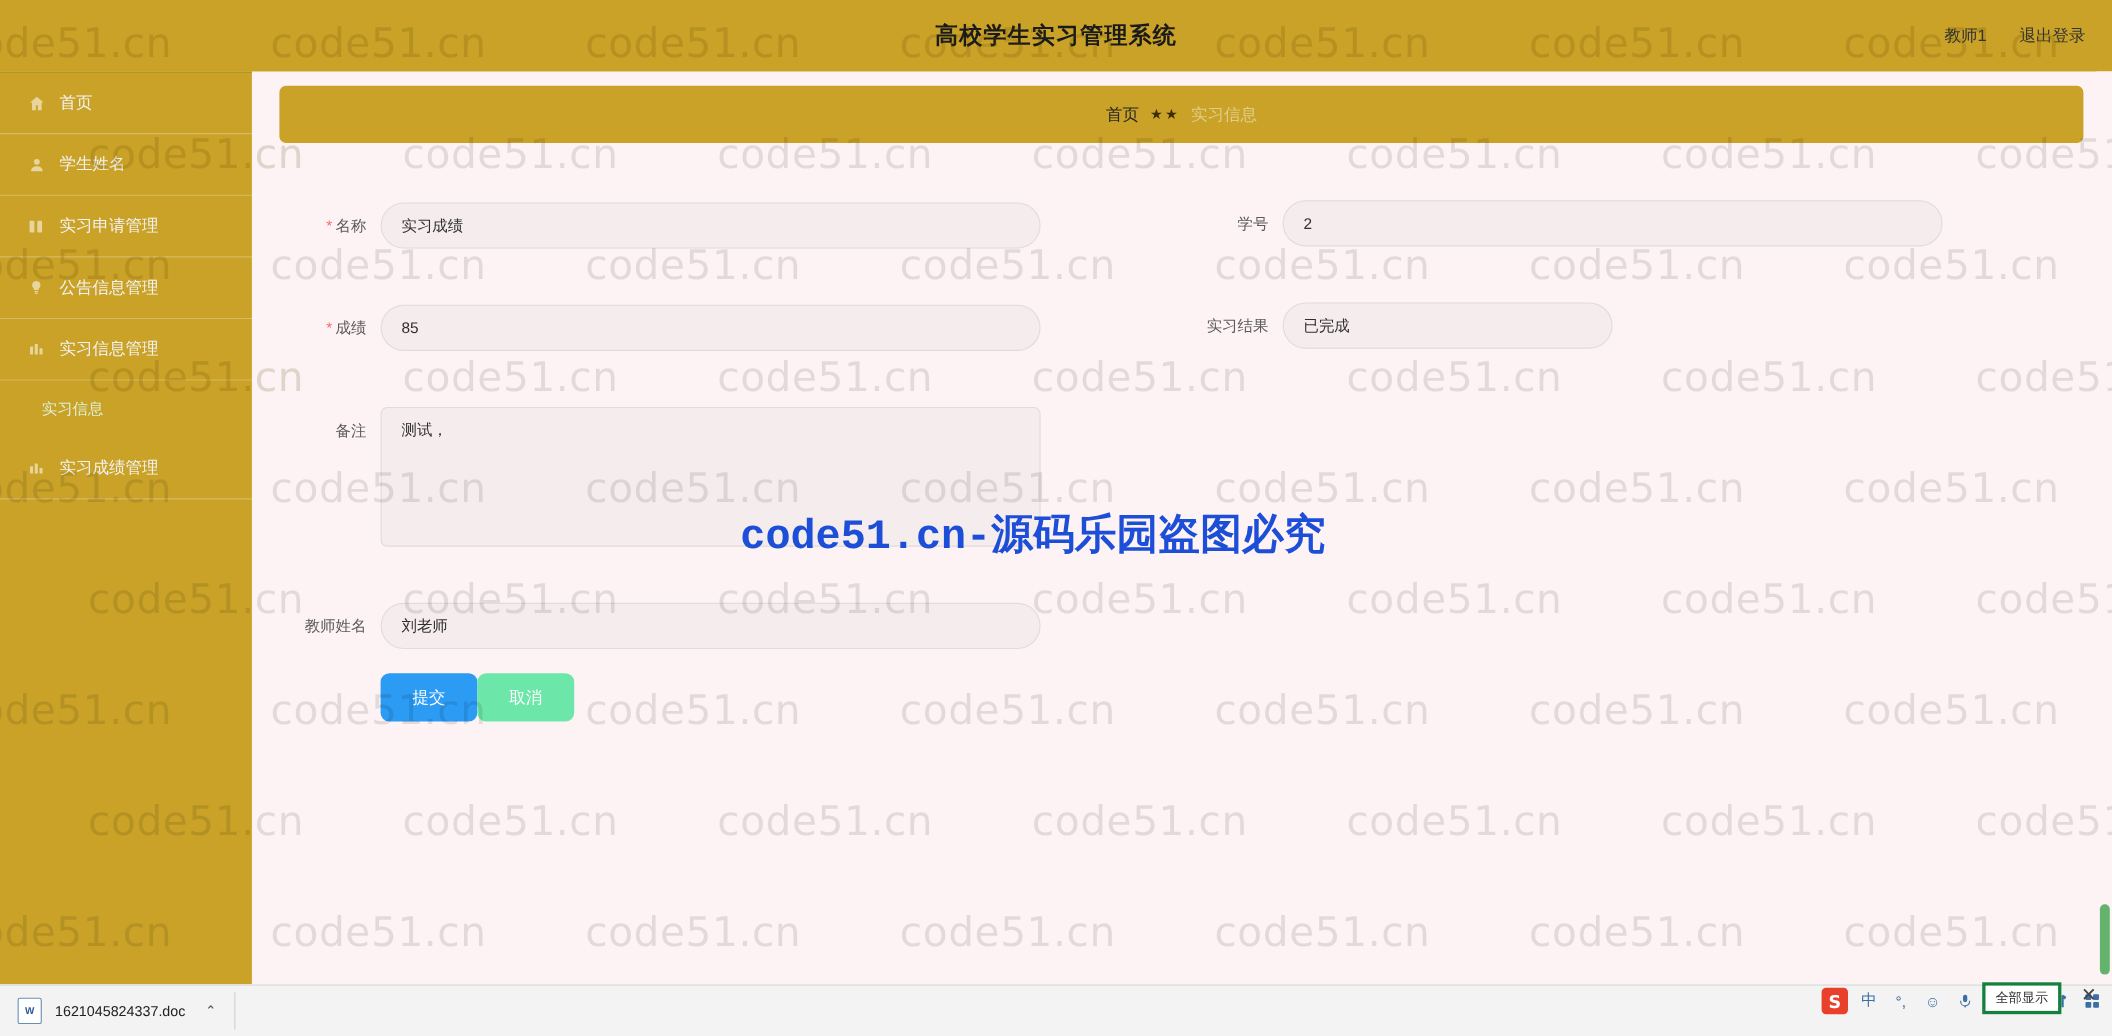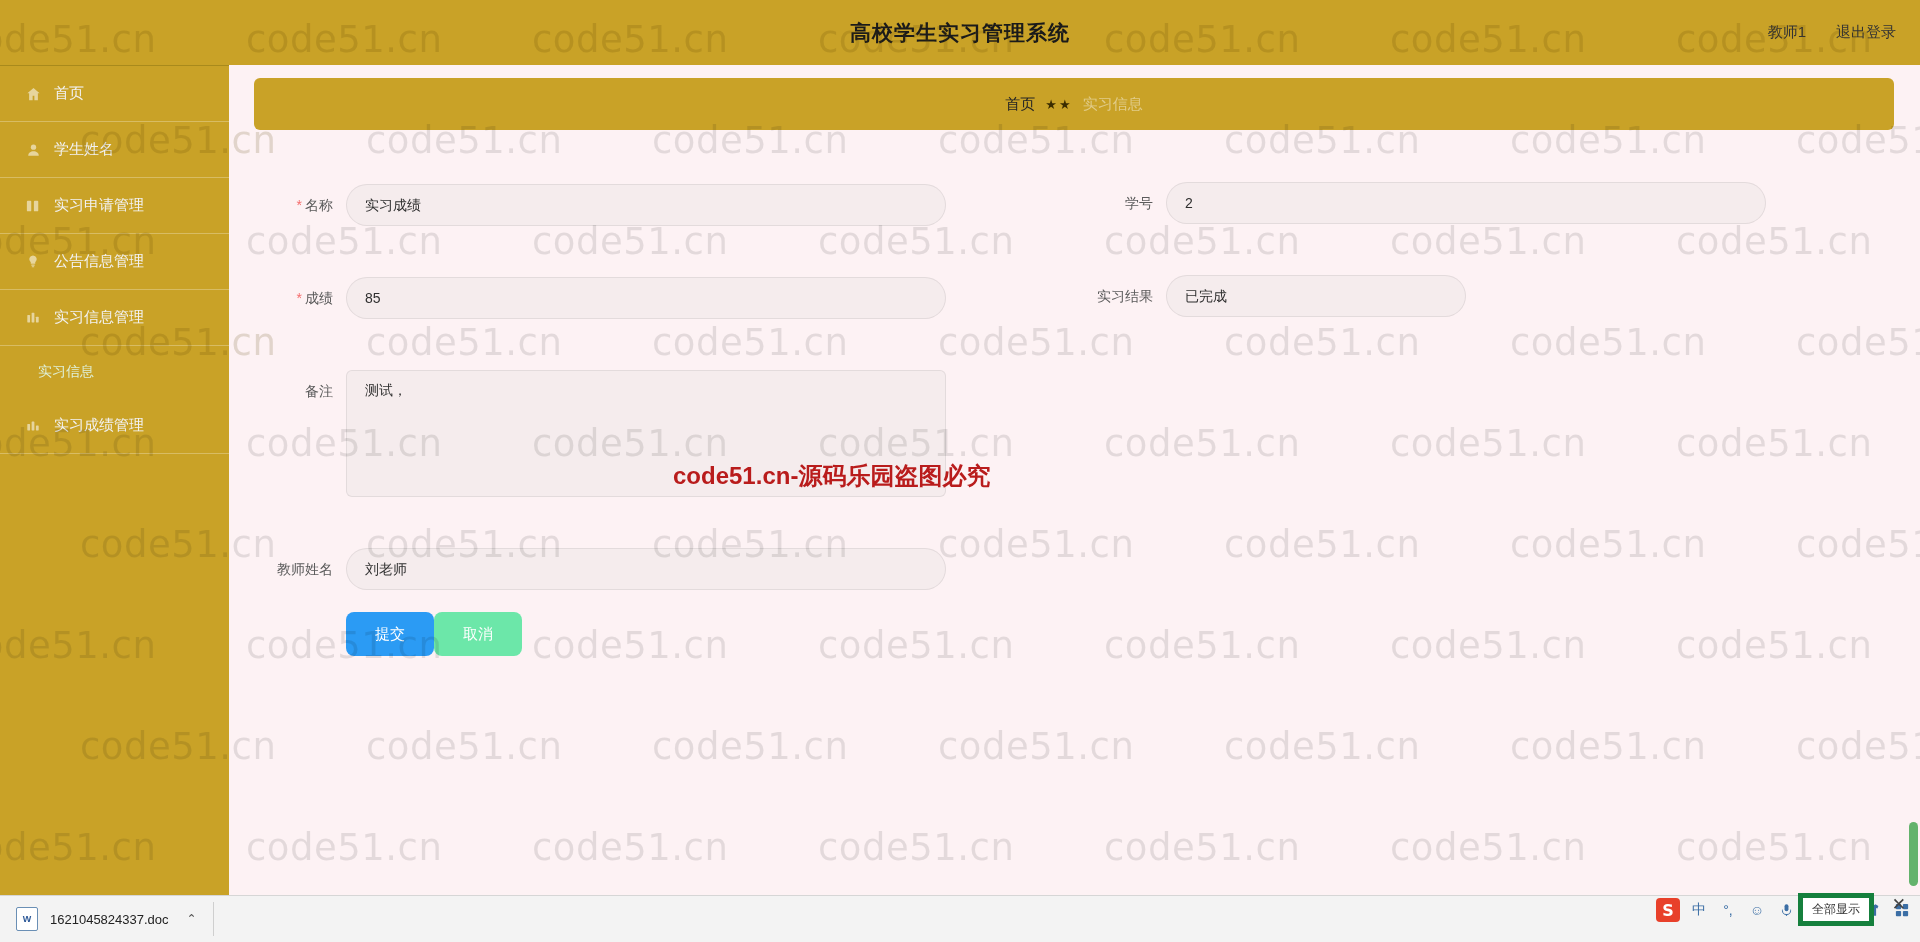--- a/index.html
+++ b/index.html
@@ -188,24 +188,24 @@
     cursor: pointer;
     font-family: "Liberation Sans", sans-serif;
   }
   .btn-submit { background: #2b9bf4; }
   .btn-cancel { background: #6ce7a9; }
 
   
   .red-wm {
     position: absolute;
     left: 673px; top: 460px;
-    font-family: Liberation Sans, sans-serif;
-    font-size: 24px;
+    font-family: Liberation Mono, monospace;
+    font-size: 38px;
     font-weight: bold;
-    color: #b91c1c;
+    color: #1d4ed8;
     white-space: nowrap;
     z-index: 6;
     letter-spacing: 0px;
   }
 
   
   .vscroll {
     position: absolute; right: 0; top: 65px;
     width: 14px; height: 830px;
     background: #fdf2f4;
@@ -259,21 +259,21 @@
     font-family: "DejaVu Sans", sans-serif;
   }
   .ime-ico {
     width: 20px; height: 20px;
     display: flex; align-items: center; justify-content: center;
     font-size: 14px; color: #3b6ea5;
   }
   .tip-bubble {
     position: absolute; right: 46px; top: 893px;
     background: #fff;
-    border: 5px solid #15803d;
+    border: 3px solid #15803d;
     padding: 3px 9px;
     font-size: 12px; color: #333;
     z-index: 22;
   }
   .close-x {
     position: absolute; right: 14px; top: 896px;
     font-size: 17px; color: #444;
     z-index: 23; cursor: pointer;
     line-height: 1;
   }

